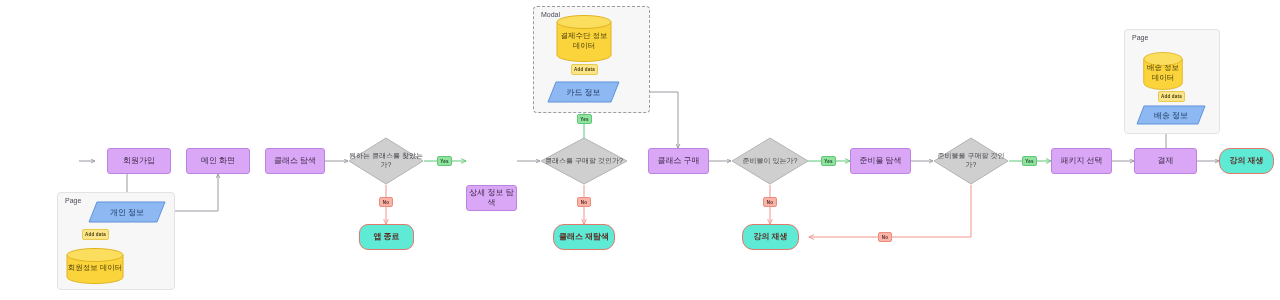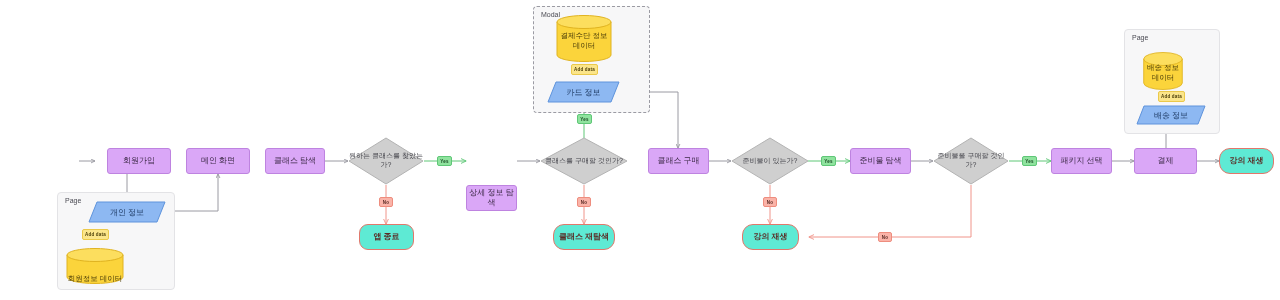--- a/index.html
+++ b/index.html
@@ -166,21 +166,21 @@
     <svg class="pshape" viewBox="0 0 78 22" preserveAspectRatio="none">
       <polygon points="9,1 77,1 69,21 1,21" fill="#8DB8F2" stroke="#5E93DC" stroke-width="1"></polygon>
     </svg>
     <span class="plabel">개인 정보</span>
   </div>
 
   <div class="badge badge-add" style="left:82px;top:229px;width:27px;height:11px;">
     <span>Add data</span>
   </div>
 
-  <div class="cyl" style="left:66px;top:248px;width:58px;height:36px;align-items:flex-end;">
+  <div class="cyl" style="left:66px;top:248px;width:58px;height:36px;">
     <svg class="cshape" viewBox="0 0 58 36" preserveAspectRatio="none">
       <path d="M1,7 L1,29 A28,6.5 0 0 0 57,29 L57,7 Z" fill="#FBD43B" stroke="#E0B320" stroke-width="1"></path>
       <ellipse cx="29" cy="7" rx="28" ry="6.5" fill="#FCDE5E" stroke="#E0B320" stroke-width="1"></ellipse>
     </svg>
     <span class="clabel">회원정보 데이터</span>
   </div>
 
   <div class="node proc" style="left:265px;top:148px;width:60px;height:26px;">
     <span>클래스 탐색</span>
   </div>

